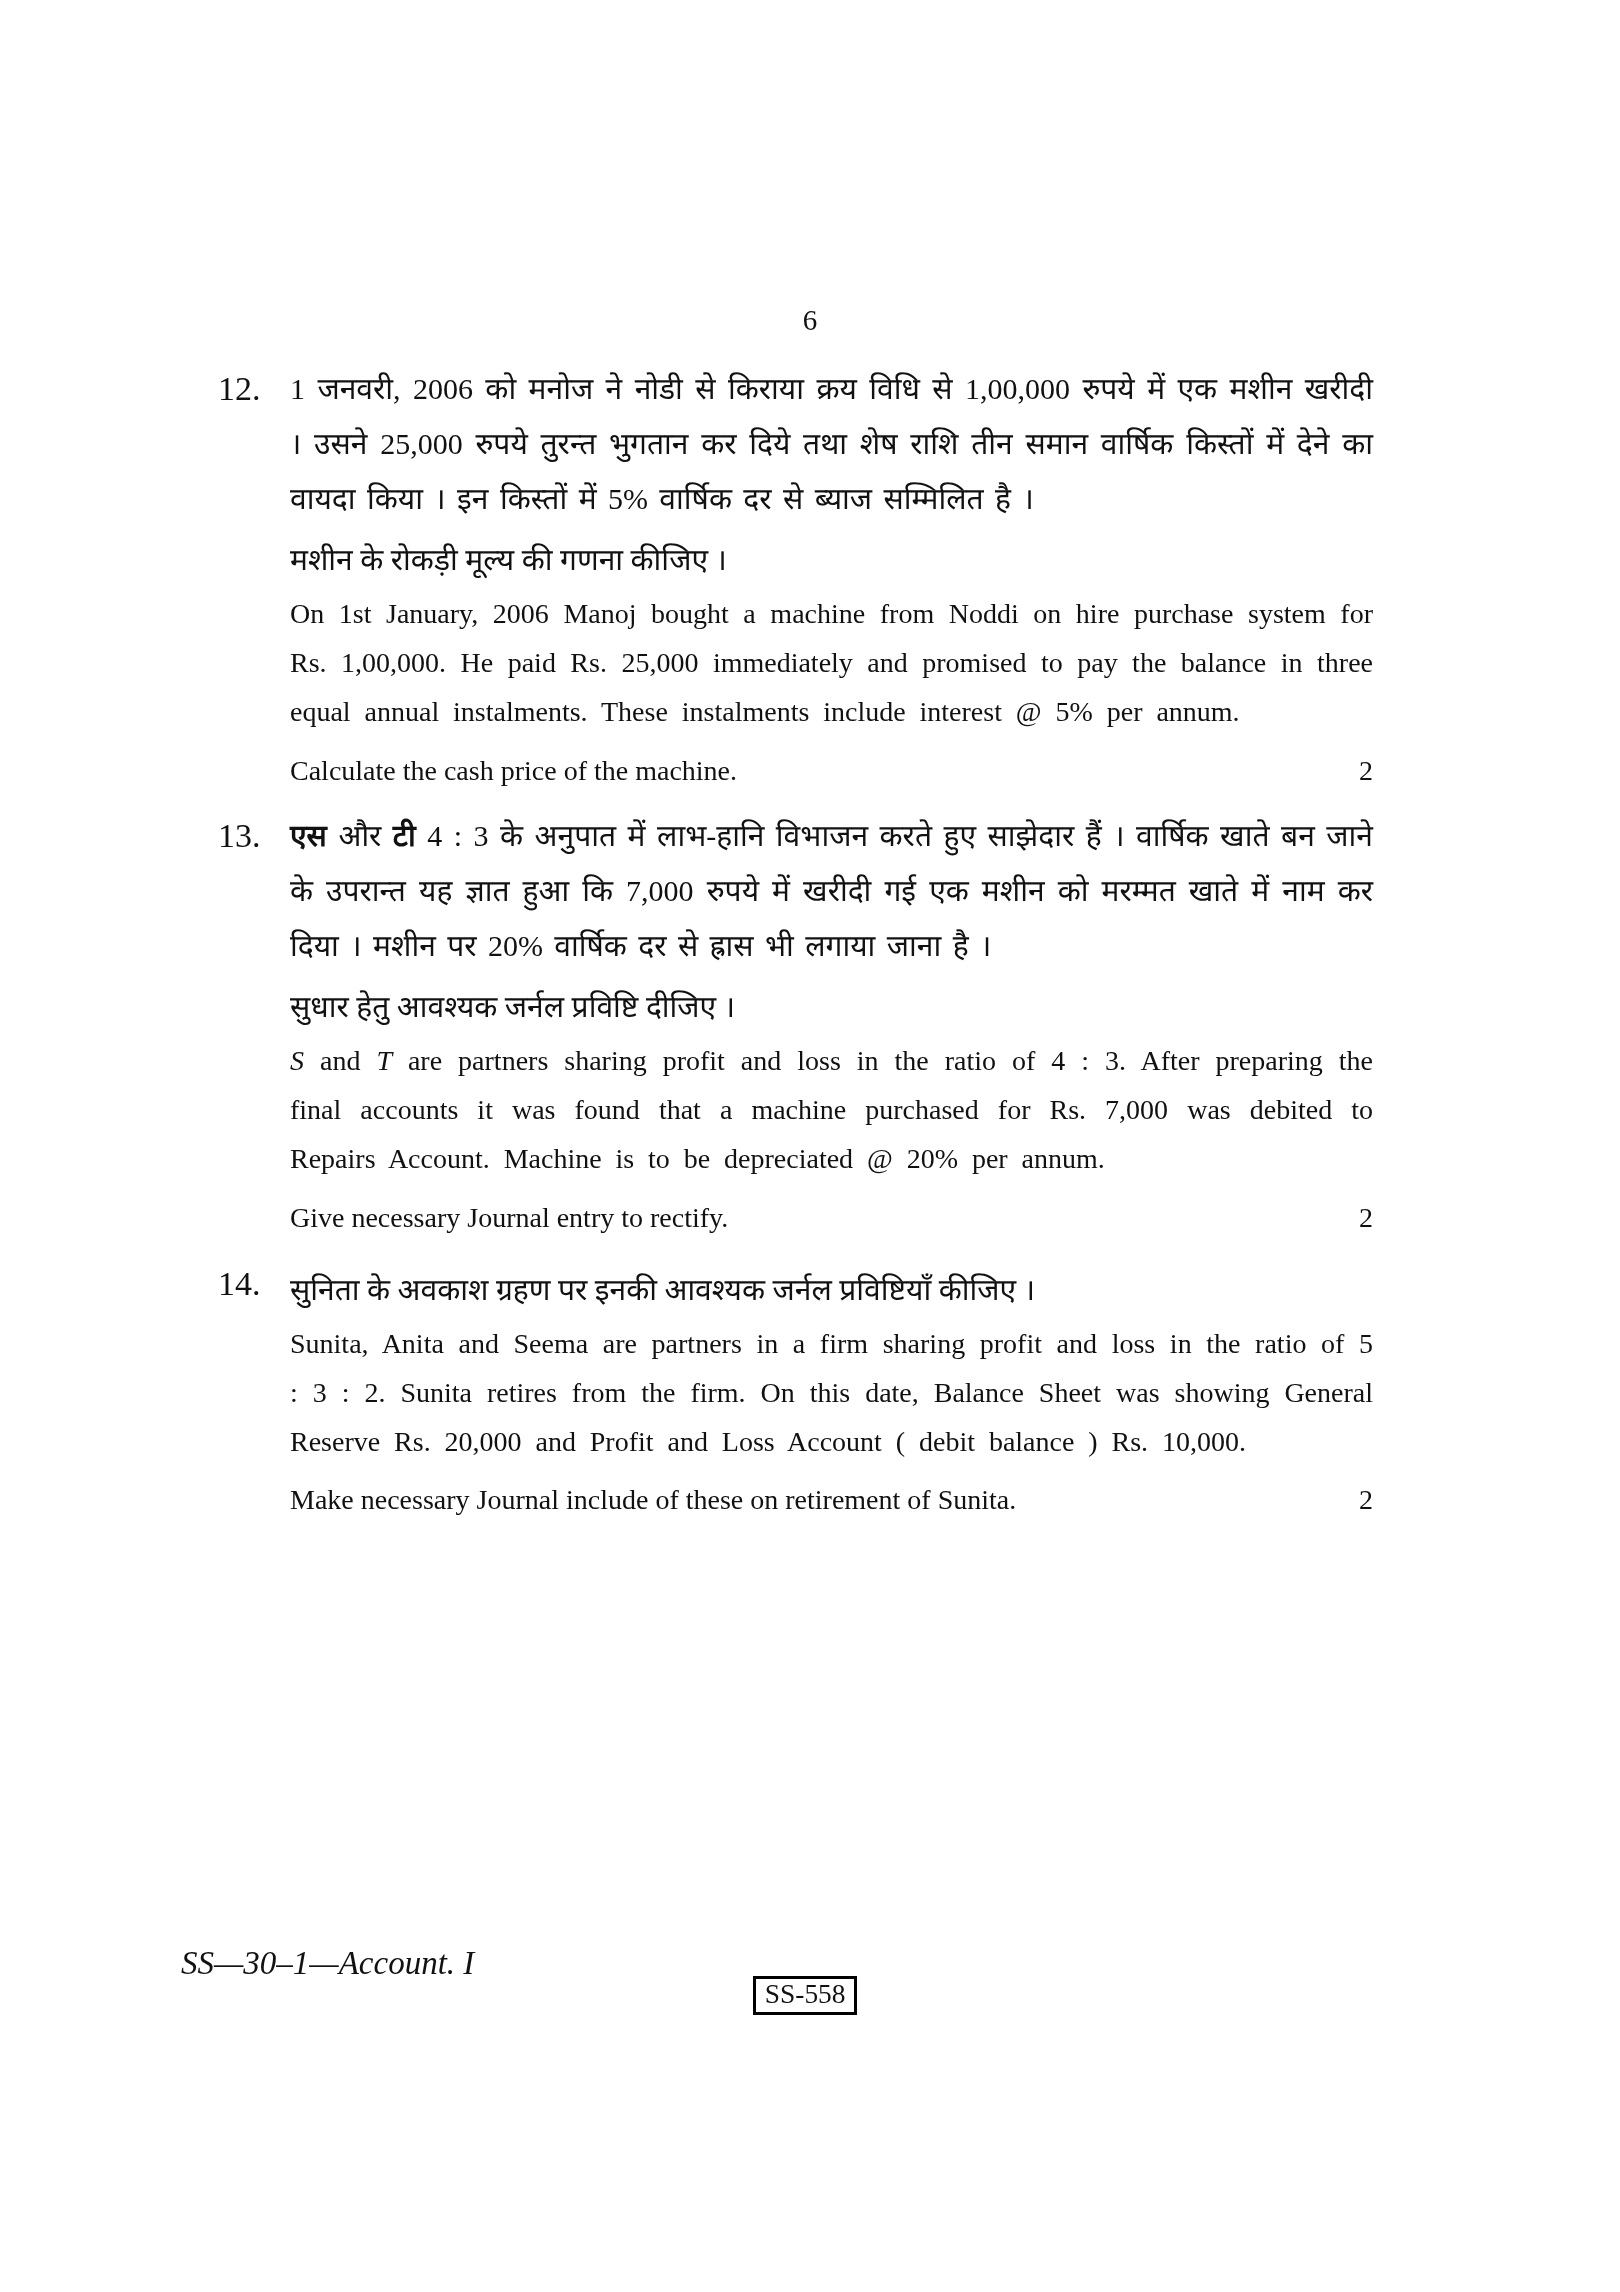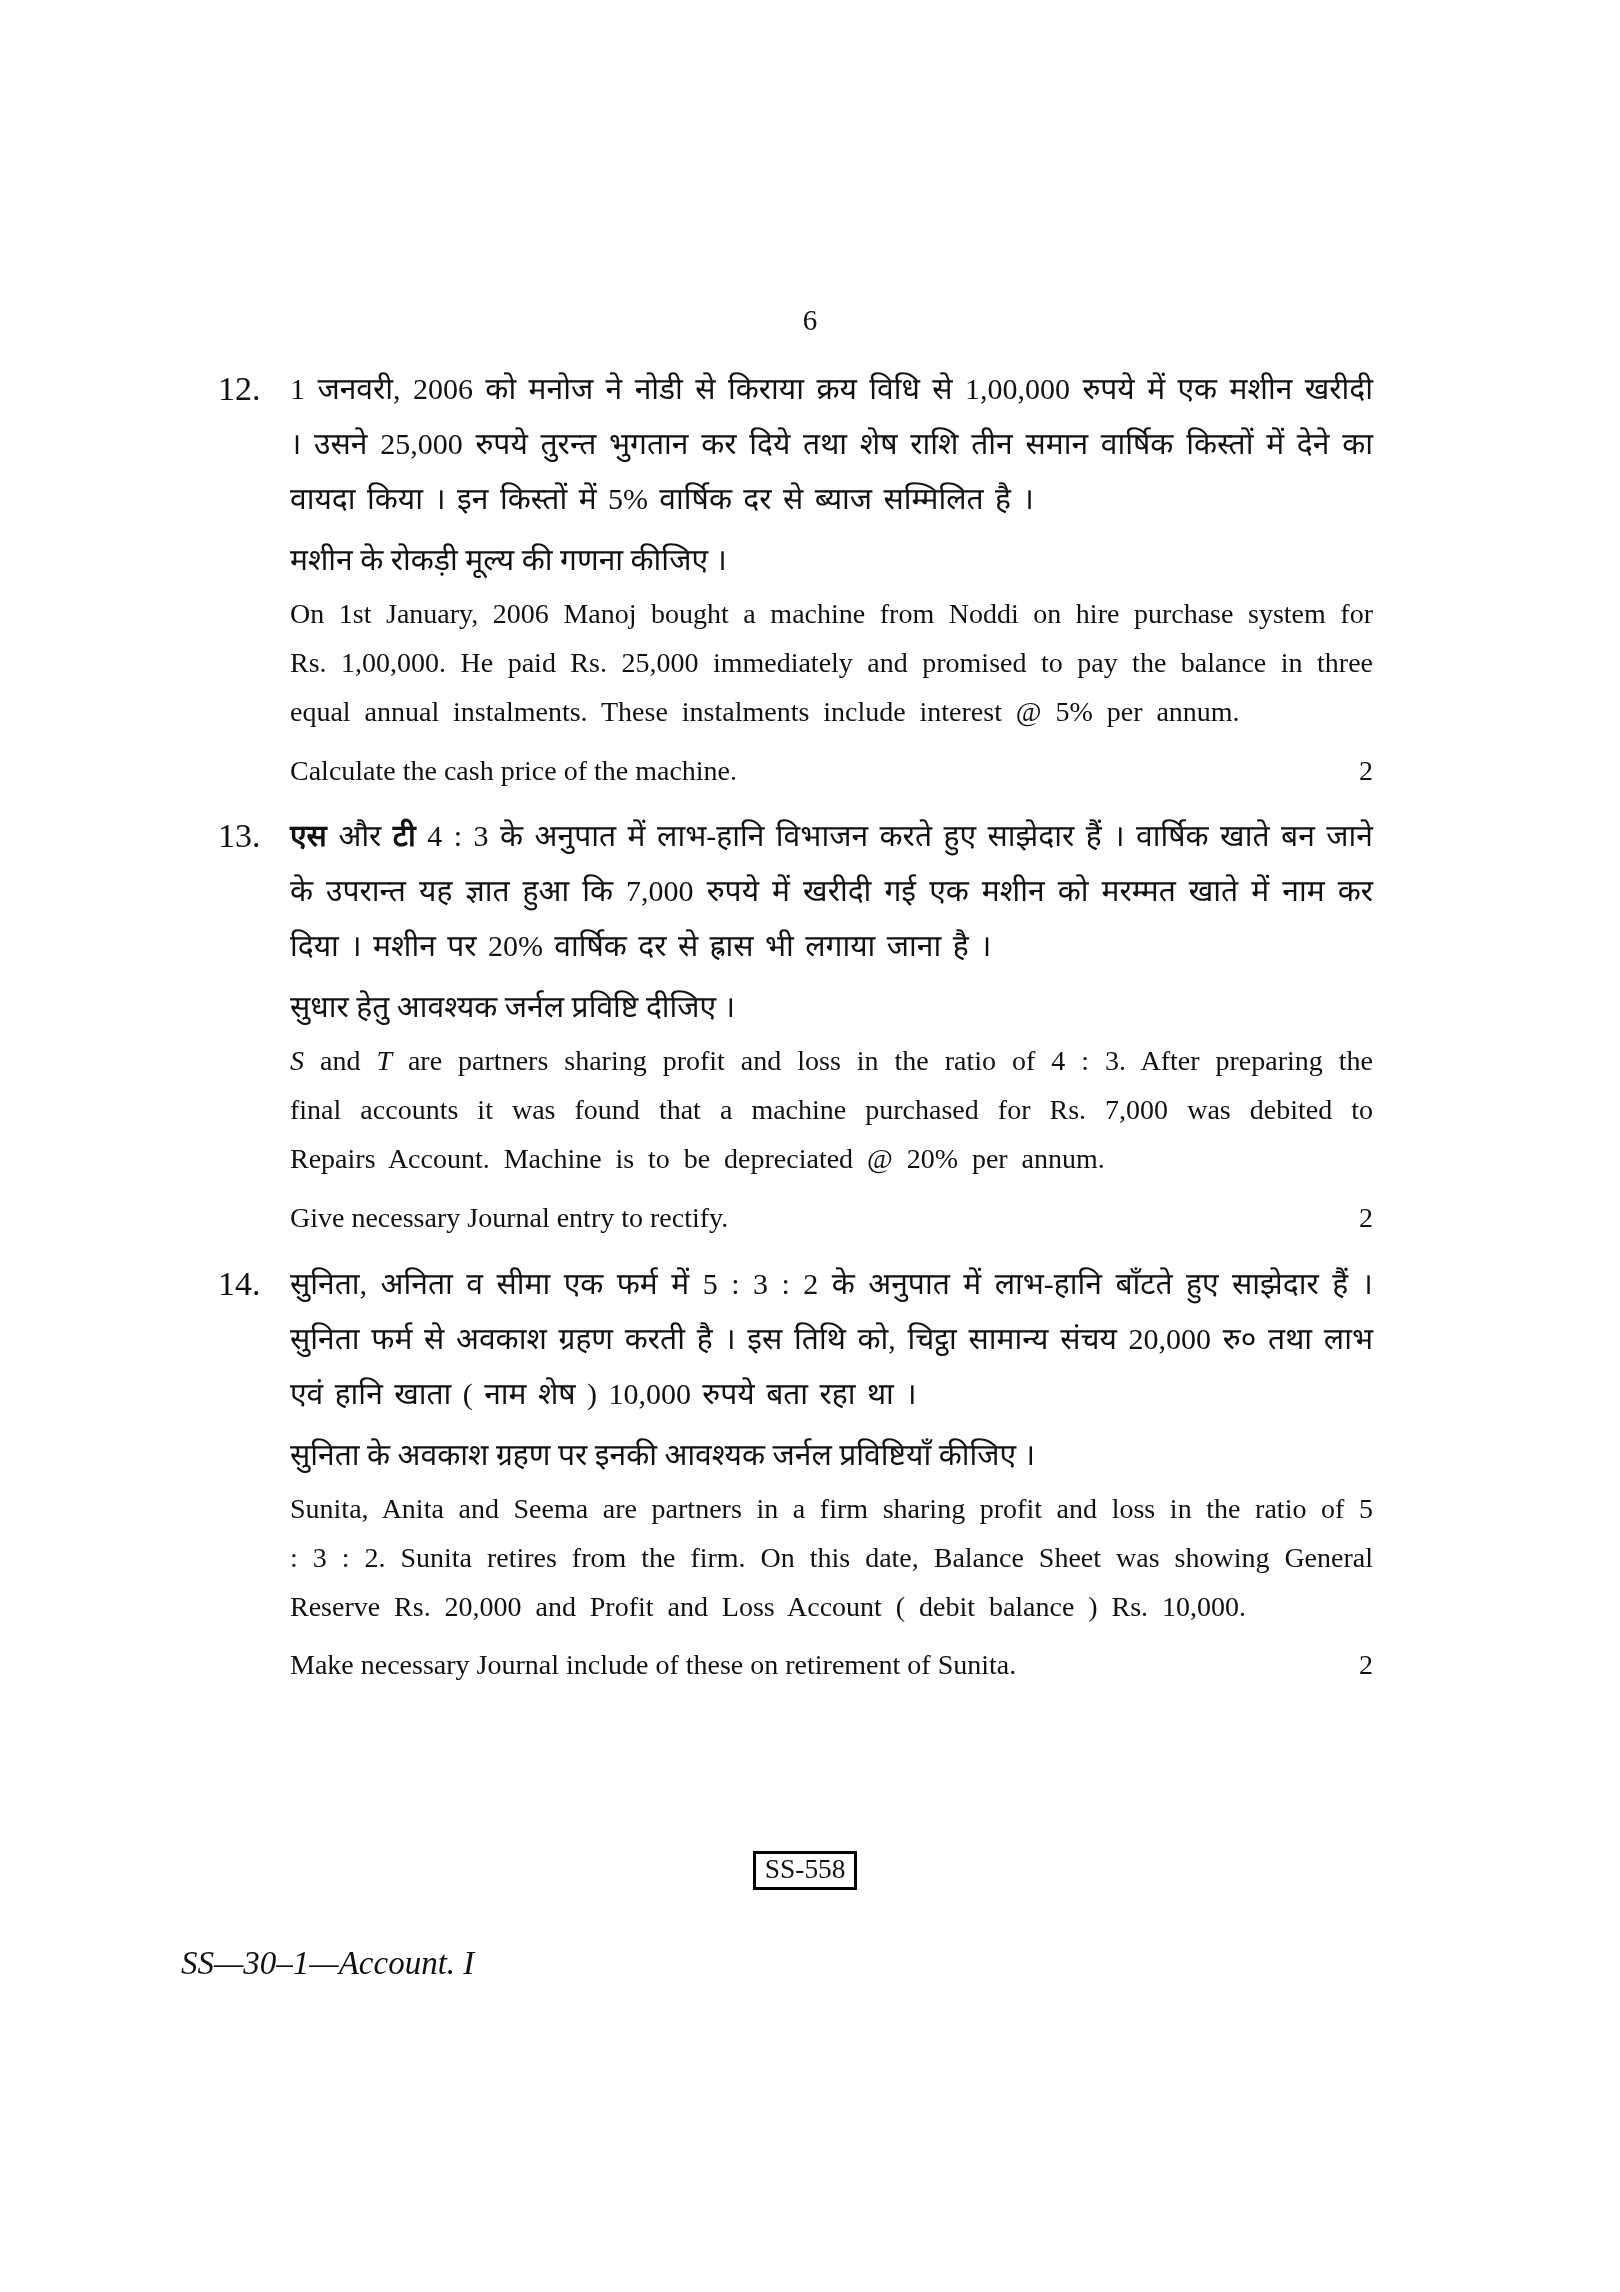--- a/index.html
+++ b/index.html
@@ -66,21 +66,21 @@
   .italic { font-style: italic; }
   .footer-code {
     position: absolute;
     top: 1945px;
     left: 181px;
     font-size: 33px;
     font-style: italic;
   }
   .footer-box {
     position: absolute;
-    top: 1851px;
+    top: 1976px;
     left: 753px;
     border: 3.9px solid #000000;
     padding: 0 8.8px 2px 8.8px;
     font-size: 27.4px;
     background: #ffffff;
   }
 </style>
 </head>
 <body>
 
@@ -112,21 +112,20 @@
         <div class="en-instr-row">
           <span>Give necessary Journal entry to rectify.</span>
           <span class="marks">2</span>
         </div>
       </div>
     </div>
 
     <div class="question">
       <div class="q-num">14.</div>
       <div class="q-body">
-        <div class="hi-para">सुनिता, अनिता व सीमा एक फर्म में 5 : 3 : 2 के अनुपात में लाभ-हानि बाँटते हुए साझेदार हैं । सुनिता फर्म से अवकाश ग्रहण करती है । इस तिथि को, चिट्ठा सामान्य संचय 20,000 रु० तथा लाभ एवं हानि खाता ( नाम शेष ) 10,000 रुपये बता रहा था ।</div>
         <div class="hi-instr">सुनिता के अवकाश ग्रहण पर इनकी आवश्यक जर्नल प्रविष्टियाँ कीजिए ।</div>
         <div class="en-para">Sunita, Anita and Seema are partners in a firm sharing profit and loss in the ratio of 5 : 3 : 2. Sunita retires from the firm. On this date, Balance Sheet was showing General Reserve Rs. 20,000 and Profit and Loss Account ( debit balance ) Rs. 10,000.</div>
         <div class="en-instr-row">
           <span>Make necessary Journal include of these on retirement of Sunita.</span>
           <span class="marks">2</span>
         </div>
       </div>
     </div>
 
   </div>

